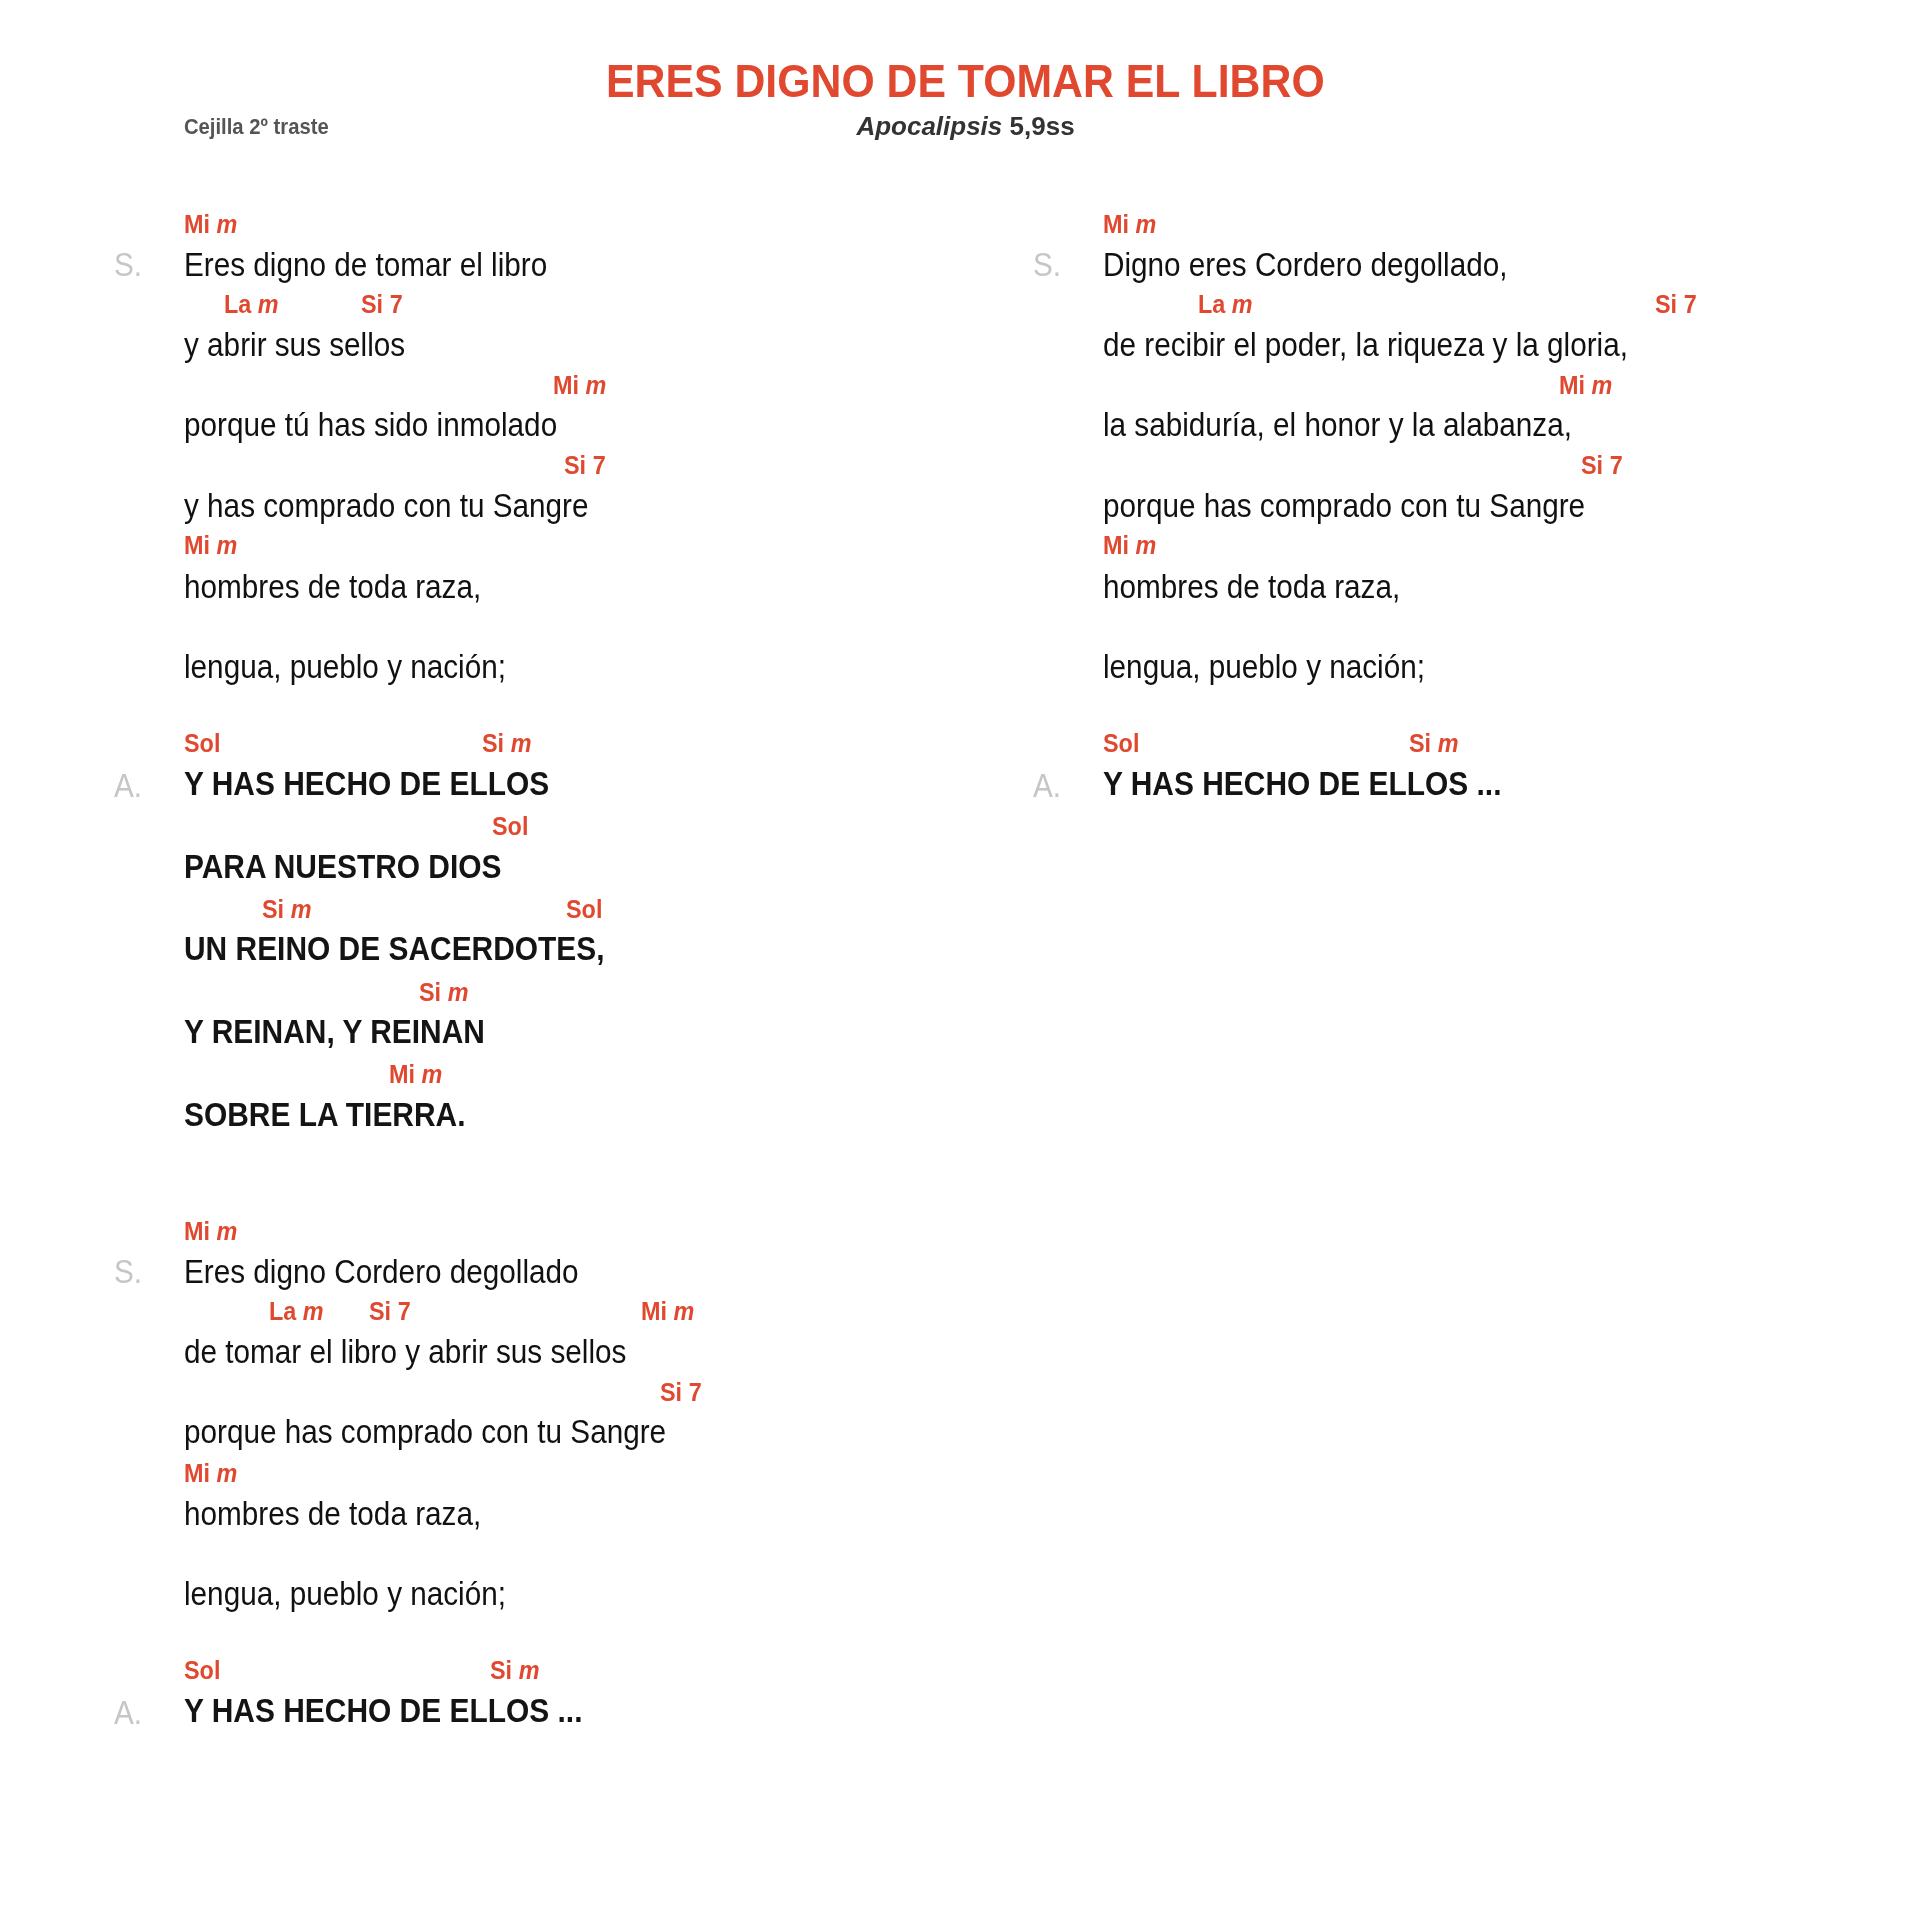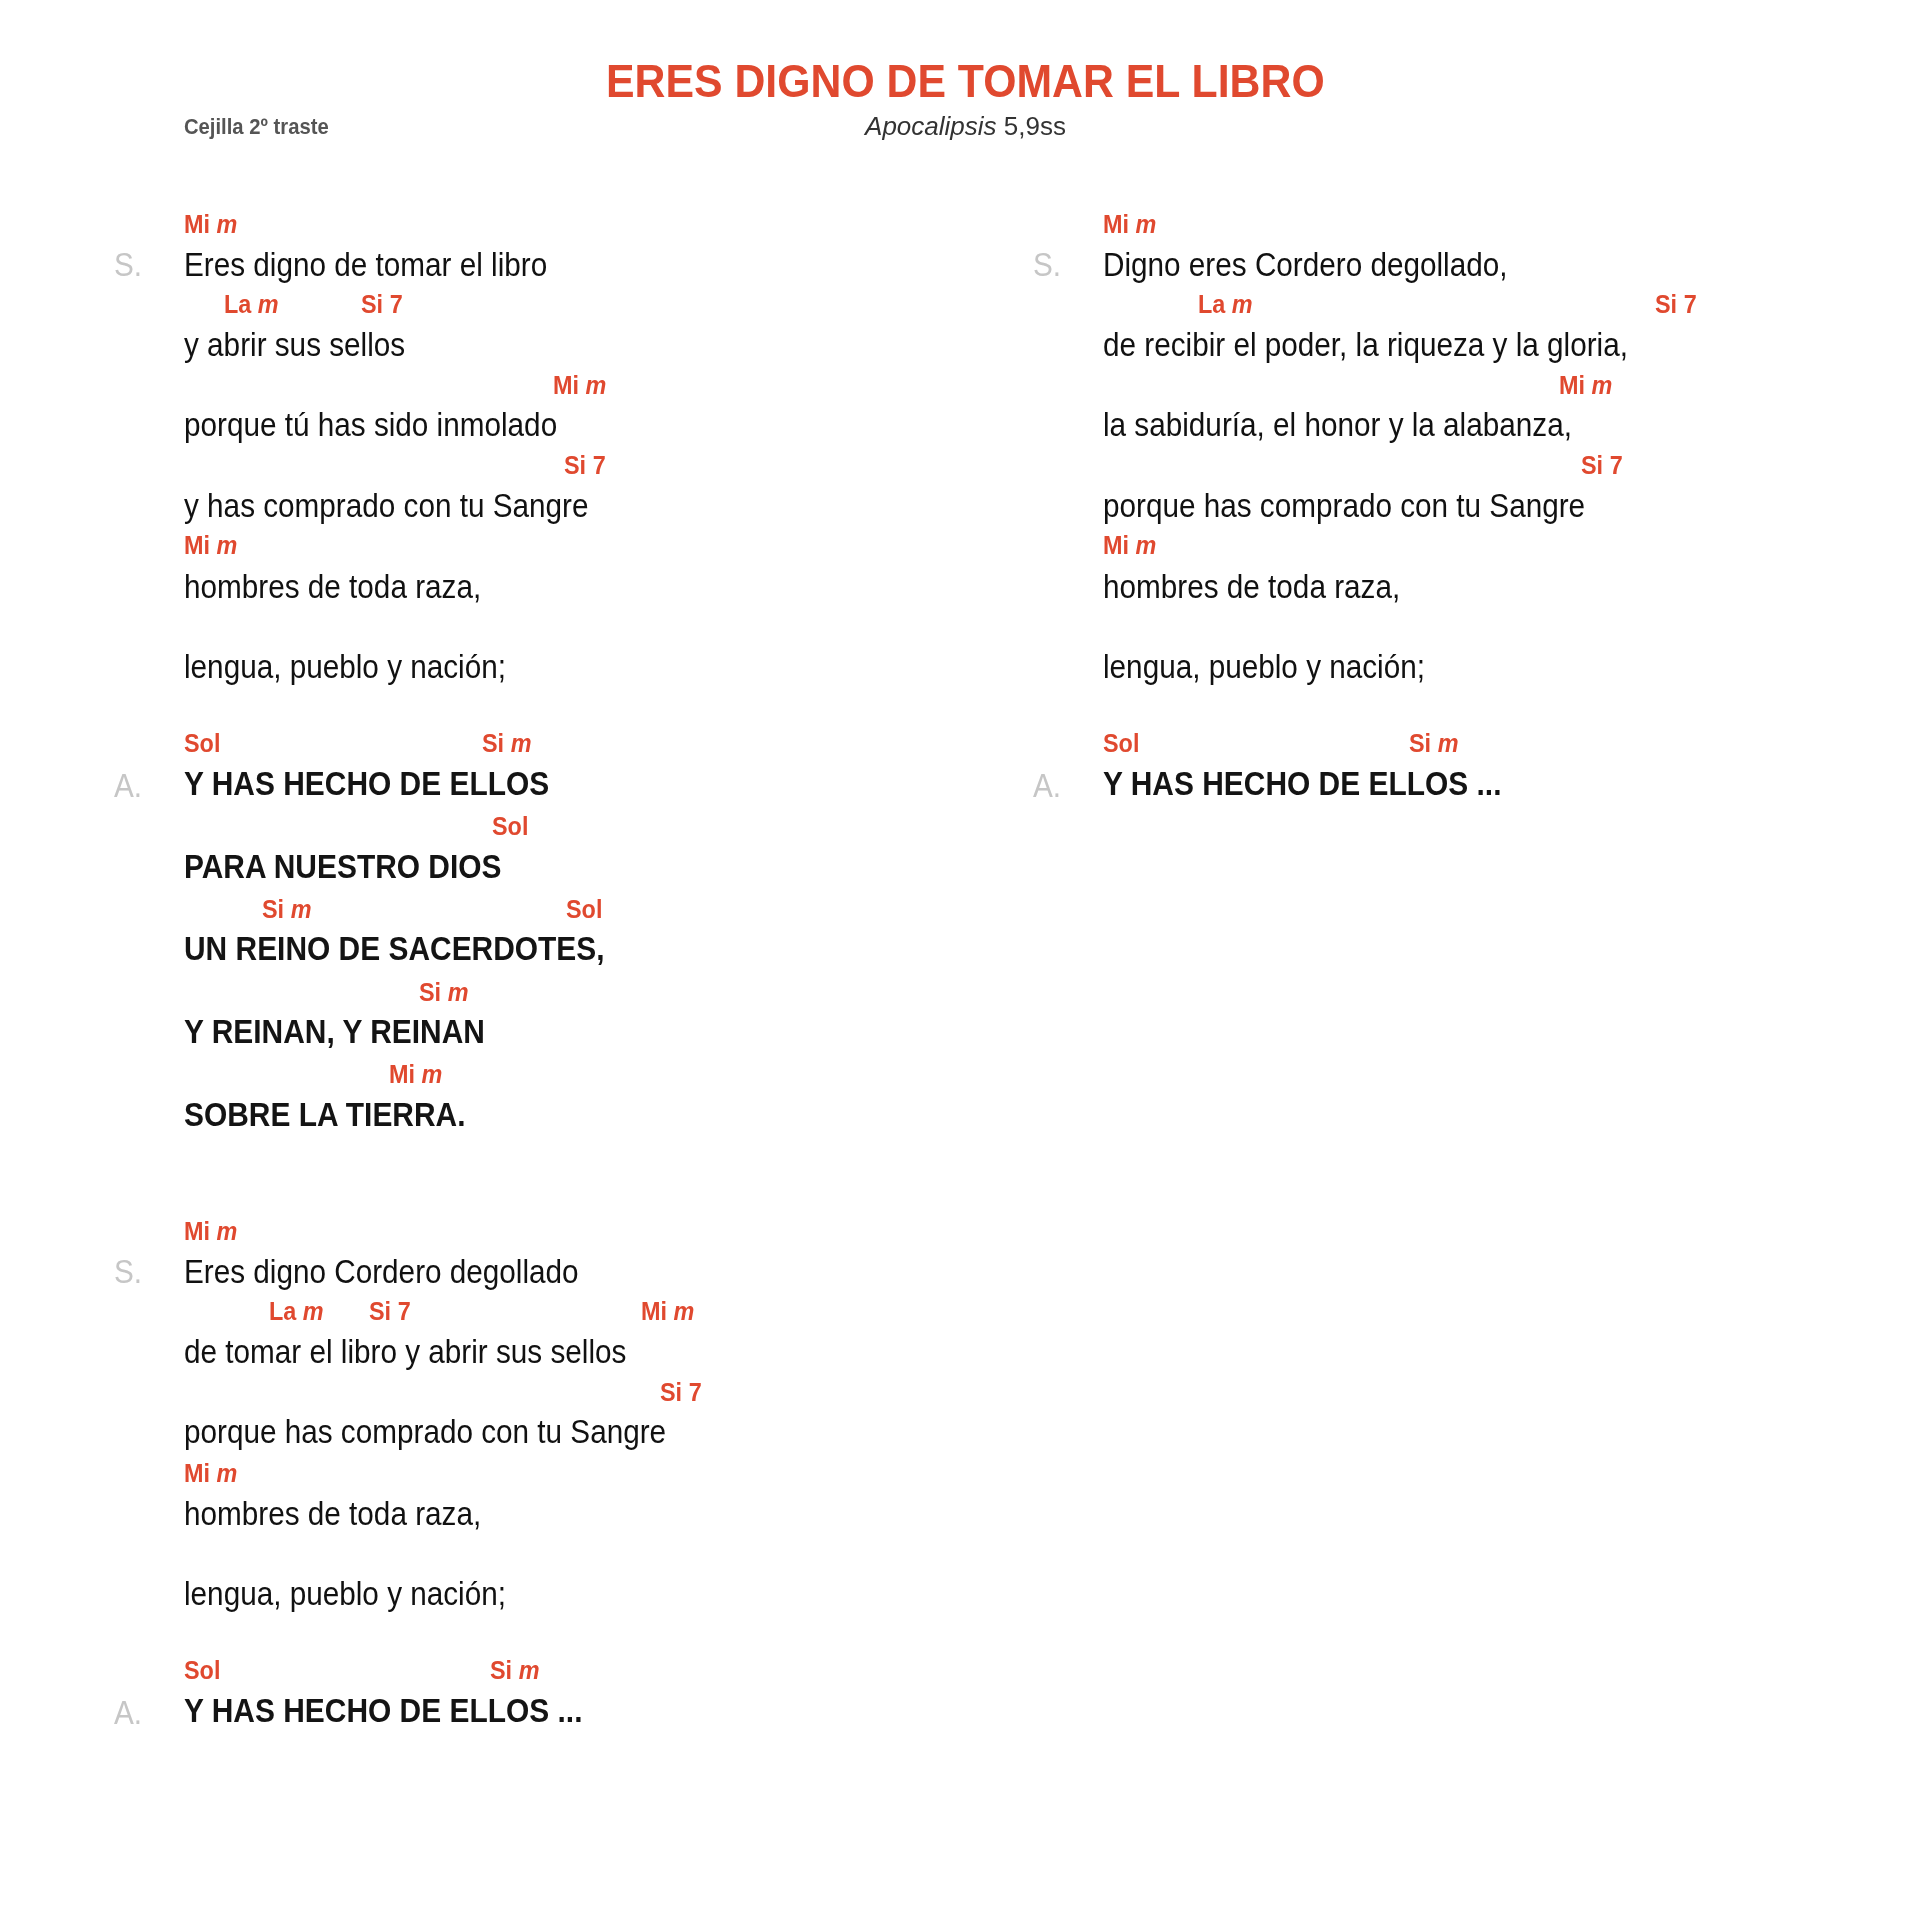--- a/index.html
+++ b/index.html
@@ -1,20 +1,20 @@
 <!DOCTYPE html>
 <html style="font-size:14px"><head>
 <meta charset="utf-8">
 <style>
   html, body { margin:0; padding:0; background:#ffffff; }
   body { width:1931px; height:1931px; position:relative; overflow:hidden; font-family:"Liberation Sans", sans-serif; }
   .abs { position:absolute; white-space:nowrap; transform-origin:left top; }
   .title { color:#e0492f; font-weight:bold; font-size:46px; left:0; width:1931px; text-align:center; top:54px; transform:none; }
   .title span { display:inline-block; transform:scaleX(0.93); }
-  .subtitle { left:0; width:1931px; text-align:center; top:111px; font-size:26px; font-weight:normal; color:#333333; }
+  .subtitle { left:0; width:1931px; text-align:center; top:111px; font-size:26px; font-weight:bold; color:#333333; }
   .subtitle .book { font-style:italic; }
   .capo { left:184px; top:114px; font-size:22px; color:#555555; font-weight:bold; transform:scaleX(0.92); }
   .chord { font-size:26px; color:#e0492f; font-weight:bold; transform:scaleX(0.9); line-height:1; }
   .chord .q { font-style:italic; font-weight:bold; }
   .lyric { font-size:33px; color:#111111; transform:scaleX(0.9); line-height:1; font-weight:normal; }
   .lyric.bold { font-weight:bold; font-size:34px; color:#141414; transform:scaleX(0.88); }
   .label { font-size:33px; color:#c6c6c6; transform:scaleX(0.9); line-height:1; }
 </style>
 </head>
 <body>

